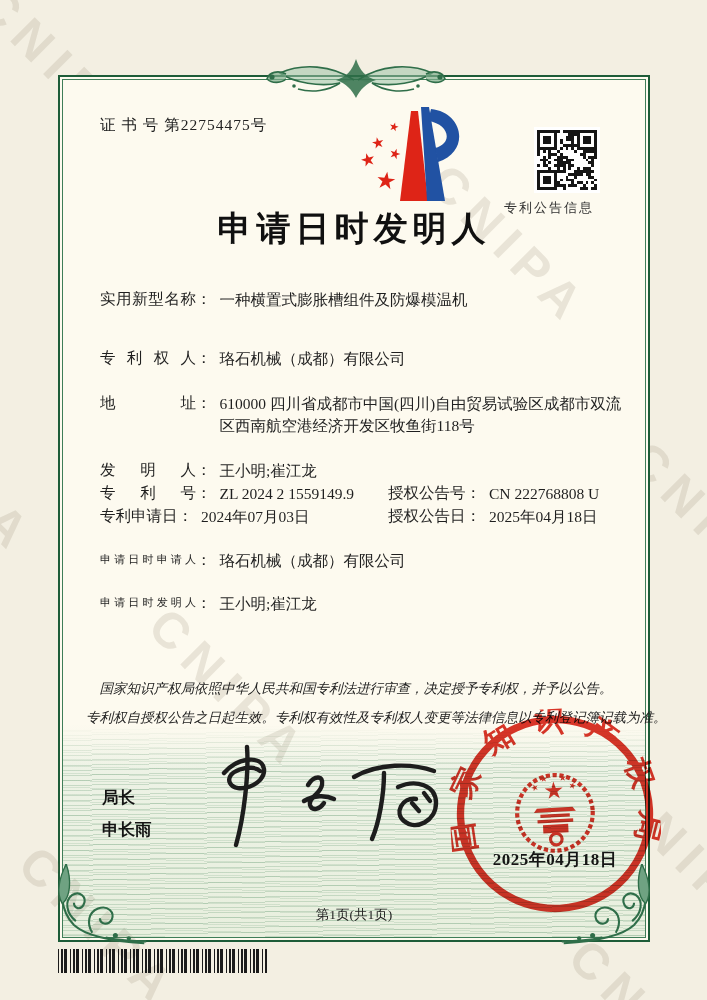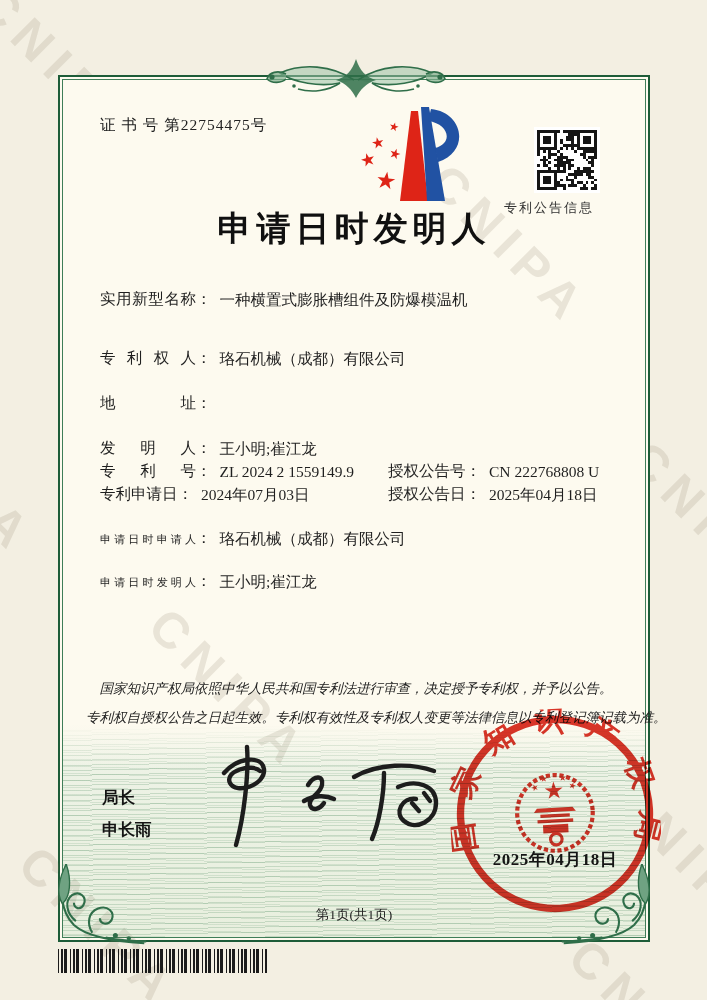--- a/index.html
+++ b/index.html
@@ -48,21 +48,21 @@
     padding:3px;box-sizing:border-box}
   .qrgrid{width:60px;height:60px;display:grid;grid-template-columns:repeat(21,1fr);
     grid-template-rows:repeat(21,1fr)}
   .qrgrid .d{background:#161616}
   .qrcap{position:absolute;left:444px;top:122px;width:126px;text-align:left;
     font-size:13px;letter-spacing:2px;color:#333}
   .title{position:absolute;top:129px;left:0;right:0;text-align:center;
     font-size:34px;font-weight:700;letter-spacing:5px;color:#101010}
   
   .fields{position:absolute;left:40px;top:212px;width:536px;font-size:15.5px;color:#1f1f1f}
-  .frow{display:flex;align-items:center}
+  .frow{display:flex;align-items:flex-start}
   .flabel{display:inline-block;width:96px;flex:none;text-align:justify;text-align-last:justify}
   .flabel.wide{font-size:11px;white-space:nowrap;padding-top:2px}
   .fcolon{flex:none;margin-right:8px}
   .fvalue{flex:1;line-height:21.5px}
   .r1{margin-bottom:37px}.r2{margin-bottom:24px}.r3{margin-bottom:24px}
   .r4{margin-bottom:1px}.r5{margin-bottom:2px}.r6{margin-bottom:22px}.r7{margin-bottom:22px}
   .pcell{display:flex}
   .pcell.l{width:288px;flex:none}
   .flabel.auto{width:auto;text-align-last:auto}
   
@@ -619,20 +619,21 @@
       <span class="fvalue">一种横置式膨胀槽组件及防爆模温机</span>
     </div>
     <div class="frow r2">
       <span class="flabel">专利权人</span>
         <span class="fcolon">：</span>
       <span class="fvalue">珞石机械（成都）有限公司</span>
     </div>
     <div class="frow r3">
       <span class="flabel">地址</span>
         <span class="fcolon">：</span>
+      <span class="fvalue">610000 四川省成都市中国(四川)自由贸易试验区成都市双流区西南航空港经济开发区牧鱼街118号</span>
     </div>
     <div class="frow r4">
       <span class="flabel">发明人</span>
         <span class="fcolon">：</span>
       <span class="fvalue">王小明;崔江龙</span>
     </div>
     <div class="frow r5">
       <div class="pcell l">
         <span class="flabel">专利号</span>
           <span class="fcolon">：</span>

